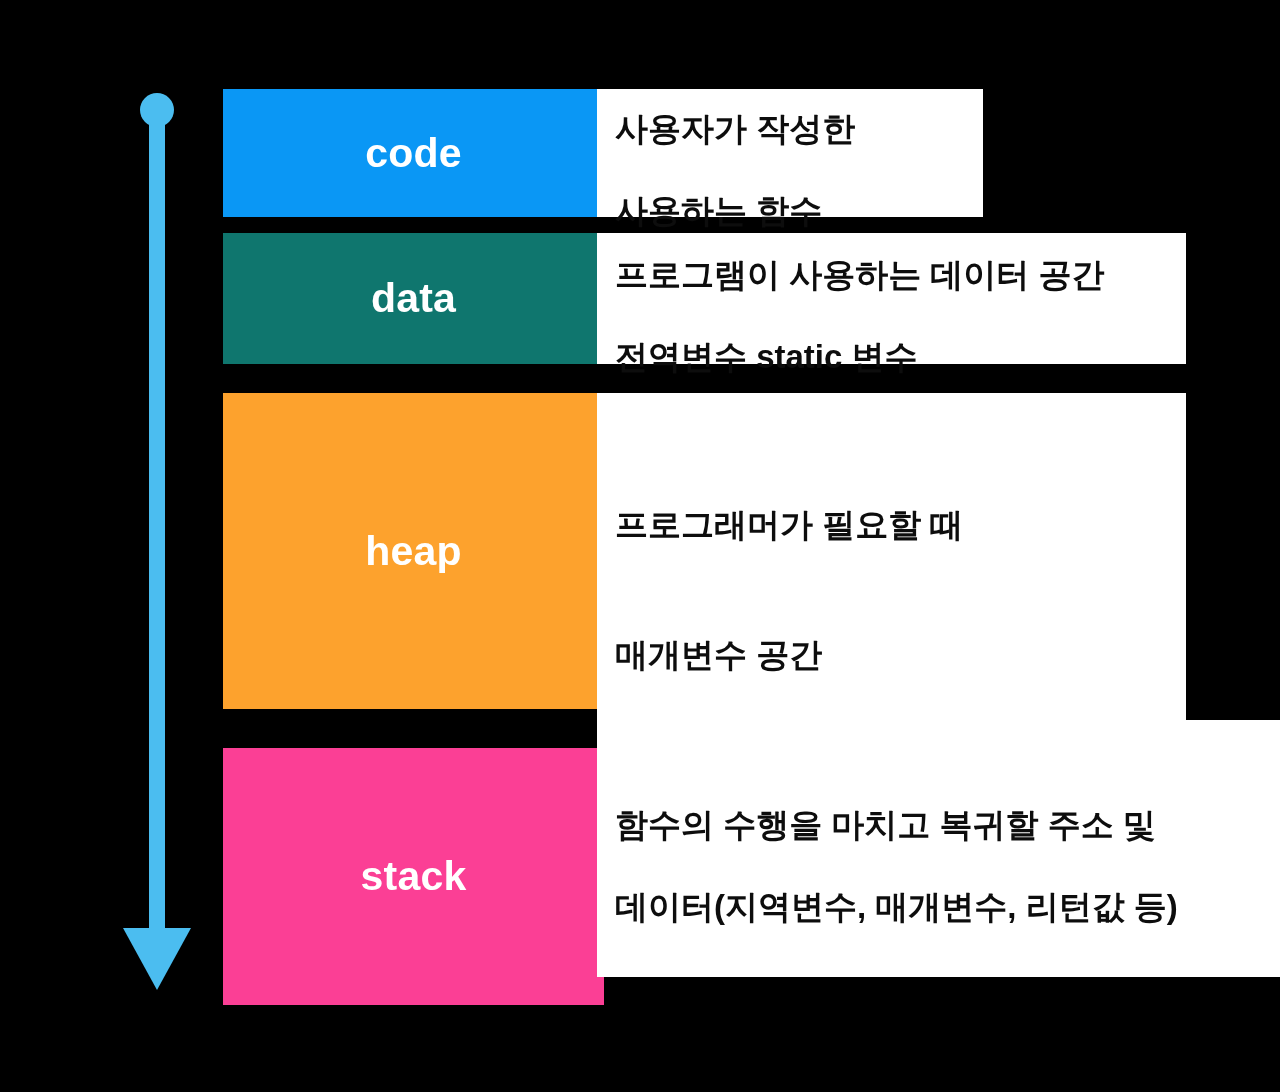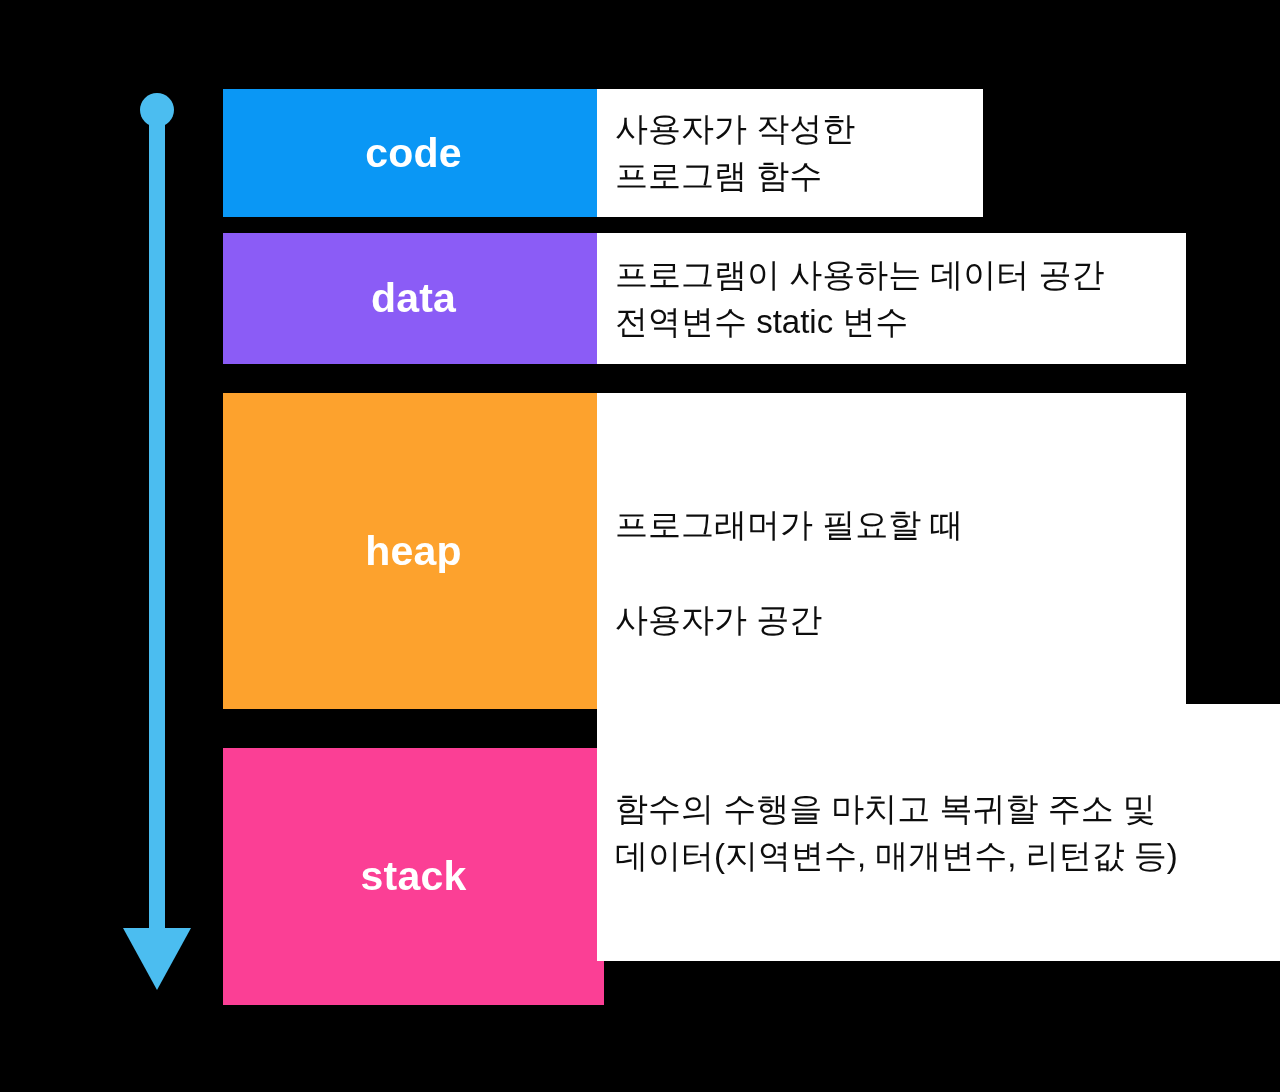--- a/index.html
+++ b/index.html
@@ -54,61 +54,62 @@
     box-sizing: border-box;
     display: flex;
     flex-direction: column;
     justify-content: center;
     padding-left: 18px;
     padding-right: 12px;
   }
   .desc-line {
     color: #0d0d0d;
     font-size: 33px;
-    font-weight: 400;
+    font-weight: 700;
     line-height: 1.42;
     white-space: nowrap;
+    margin-top: 35px;
   }
 </style>
 </head>
 <body>
 
 <div id="canvas">
 
   <svg class="arrow-layer" width="1280" height="1092" viewBox="0 0 1280 1092" xmlns="http://www.w3.org/2000/svg">
     <circle cx="157" cy="110" r="17" fill="#4BBDF0"></circle>
     <rect x="149" y="110" width="16" height="828" fill="#4BBDF0"></rect>
     <polygon points="123,928 191,928 157,990" fill="#4BBDF0"></polygon>
   </svg>
 
   <div class="seg-block" style="left:207px; top:89px; width:381px; height:128px; background:#0A97F5;">
     <span class="seg-label">code</span>
   </div>
   <div class="desc-box" style="left:597px; top:89px; width:386px; height:128px;">
     <div class="desc-line">사용자가 작성한</div>
-    <div class="desc-line">프로그램 함수</div>
+    <div class="desc-line">사용하는 함수</div>
   </div>
 
-  <div class="seg-block" style="left:207px; top:233px; width:381px; height:131px; background:#8b5cf6;">
+  <div class="seg-block" style="left:207px; top:233px; width:381px; height:131px; background:#0f766e;">
     <span class="seg-label">data</span>
   </div>
   <div class="desc-box" style="left:597px; top:233px; width:589px; height:131px;">
     <div class="desc-line">프로그램이 사용하는 데이터 공간</div>
     <div class="desc-line">전역변수 static 변수</div>
   </div>
 
   <div class="seg-block" style="left:207px; top:393px; width:381px; height:316px; background:#FDA22D;">
     <span class="seg-label">heap</span>
   </div>
   <div class="desc-box" style="left:597px; top:393px; width:589px; height:360px;gap:48px;">
     <div class="desc-line">프로그래머가 필요할 때</div>
-    <div class="desc-line">사용자가 공간</div>
+    <div class="desc-line">매개변수 공간</div>
   </div>
 
   <div class="seg-block" style="left:207px; top:748px; width:381px; height:257px; background:#FB3F95;">
     <span class="seg-label">stack</span>
   </div>
-  <div class="desc-box" style="left:597px; top:704px; width:683px; height:257px;">
+  <div class="desc-box" style="left:597px; top:720px; width:683px; height:257px;">
     <div class="desc-line">함수의 수행을 마치고 복귀할 주소 및</div>
     <div class="desc-line">데이터(지역변수, 매개변수, 리턴값 등)</div>
   </div>
 
 </div>
 
 </body></html>

